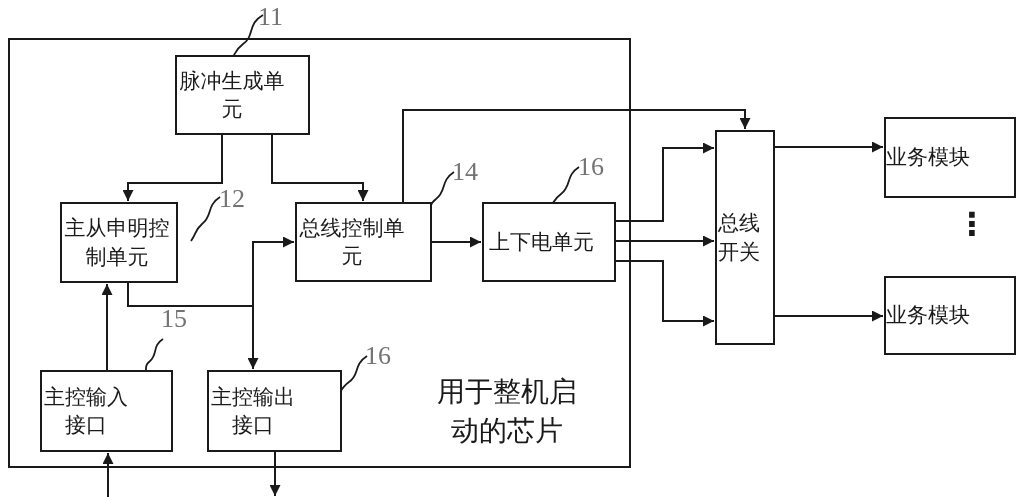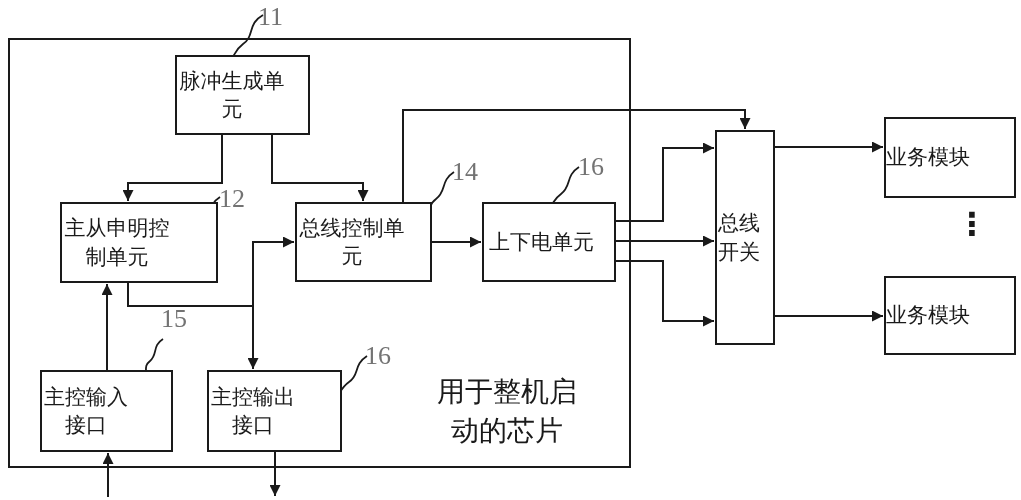--- a/index.html
+++ b/index.html
@@ -23,21 +23,21 @@
   .chip-label{
     position:absolute;left:432px;top:372px;width:150px;z-index:2;text-align:center;
     font-size:28px;line-height:1.4;
   }
   .vellipsis{
     position:absolute;left:956px;top:208px;width:24px;z-index:2;text-align:center;
     font-size:32px;font-weight:bold;line-height:1;
   }
   
   #b11{left:175px;top:55px;width:135px;height:80px;}
-  #b12{left:60px;top:202px;width:158px;height:81px;}
+  #b12{left:60px;top:202px;width:118px;height:81px;}
   #b13{left:295px;top:202px;width:137px;height:80px;}
   #b16{left:482px;top:202px;width:134px;height:80px;}
   #b15{left:40px;top:370px;width:133px;height:82px;}
   #b14{left:207px;top:370px;width:135px;height:82px;}
   #bswitch{left:715px;top:130px;width:60px;height:215px;}
   #bsvc1{left:884px;top:117px;width:132px;height:81px;}
   #bsvc2{left:884px;top:276px;width:132px;height:79px;}
 </style>
 </head>
 <body>

